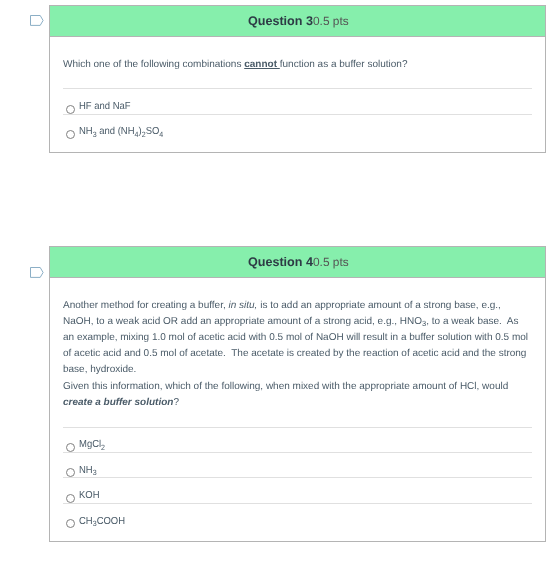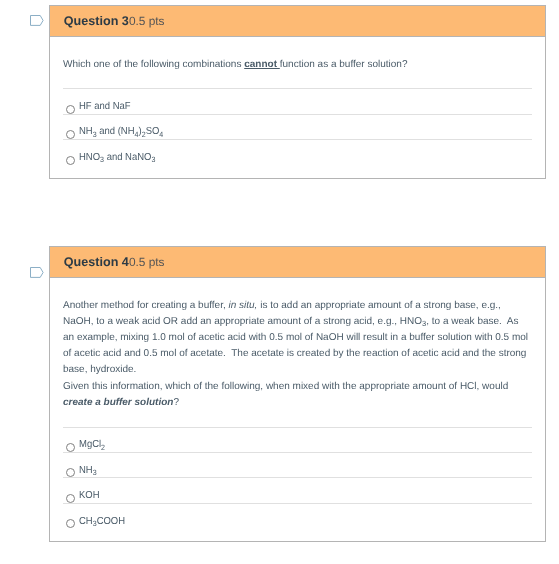--- a/index.html
+++ b/index.html
@@ -23,25 +23,25 @@
   .q-card {
     position: absolute;
     left: 49px;
     width: 497px;
     border: 1px solid #b4b4b4;
     background: #ffffff;
     box-sizing: border-box;
   }
   .q-header {
     height: 31px;
-    background: #fdba74;
+    background: #86efac;
     border-bottom: 1px solid #b4b4b4;
     display: flex;
     align-items: center;
-    justify-content: flex-start;
+    justify-content: center;
     padding: 0 12.2px 0 13.8px;
     box-sizing: border-box;
   }
   .q-title {
     font-size: 12.6px;
     font-weight: bold;
     color: #2d3b45;
   }
   .q-points {
     font-size: 11.9px;
@@ -107,24 +107,20 @@
       </div>
       <div class="answers">
           <div class="answer">
             <span class="radio"></span>
             <span class="ans-text">HF and NaF</span>
           </div>
           <div class="answer">
             <span class="radio"></span>
             <span class="ans-text">NH<sub>3</sub> and (NH<sub>4</sub>)<sub>2</sub>SO<sub>4</sub></span>
           </div>
-          <div class="answer">
-            <span class="radio"></span>
-            <span class="ans-text">HNO<sub>3</sub> and NaNO<sub>3</sub></span>
-          </div>
         </div>
     </div>
   </div>
 
   <div class="flag-icon" style="top:266.8px">
     <svg width="14" height="12" viewBox="0 0 14 12">
       <path d="M0.5 0.5 H10.2 L13.1 5.45 L10.2 10.4 H0.5 Z" fill="none" stroke="#7fa6bf" stroke-width="0.9"></path>
     </svg>
   </div>
   <div class="q-card" style="top:246px">

